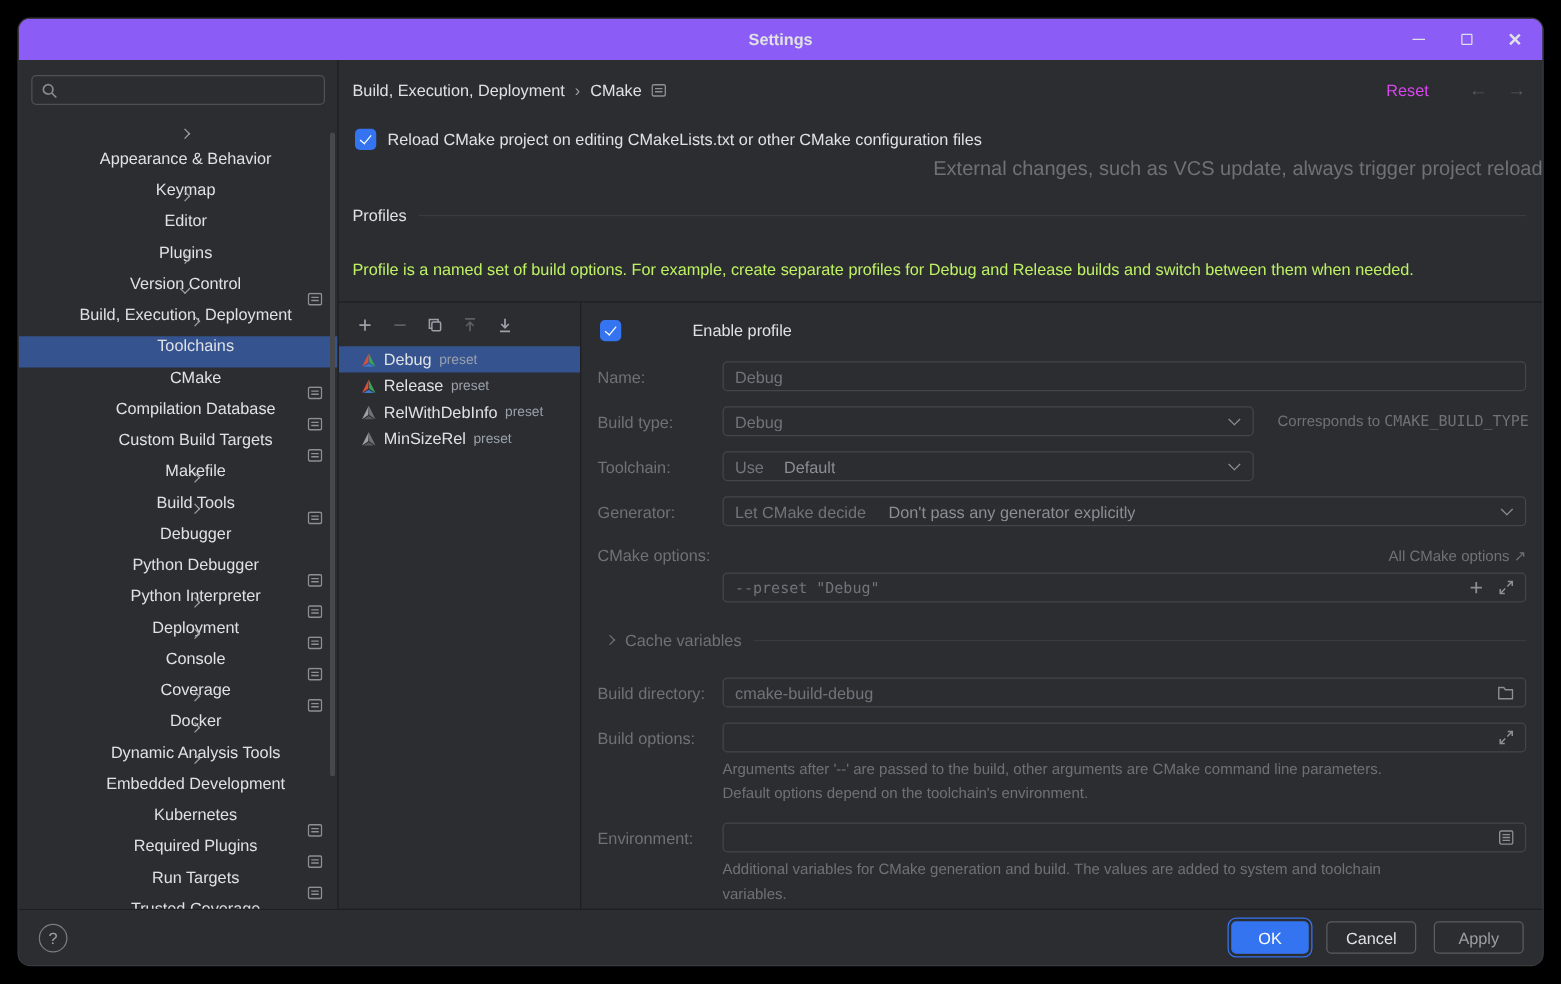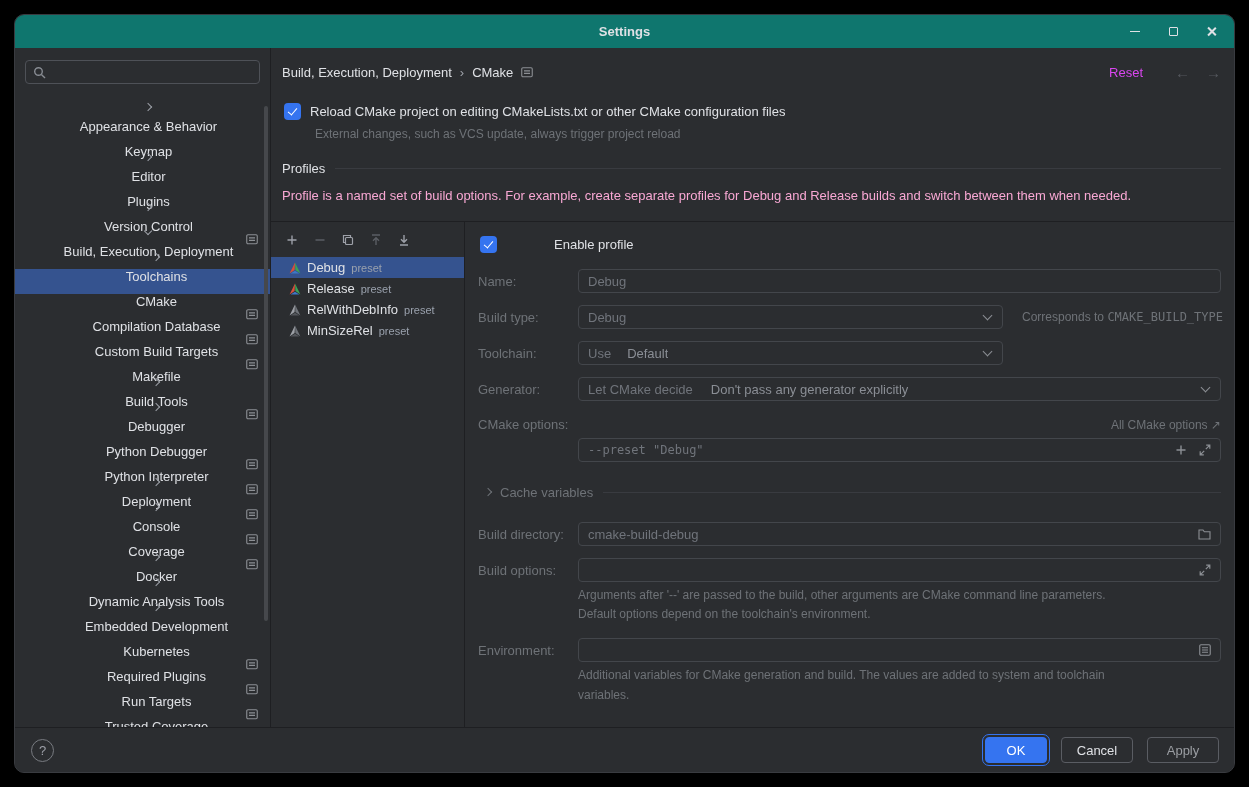--- a/index.html
+++ b/index.html
@@ -1,21 +1,21 @@
 <!DOCTYPE html>
 <html><head>
 <meta charset="utf-8">
 <style>
   *{box-sizing:border-box;margin:0;padding:0;}
   html,body{background:#000;}
   body{font-family:"Liberation Sans","DejaVu Sans",sans-serif;-webkit-font-smoothing:antialiased;}
   .desktop{position:relative;width:1249px;height:787px;background:#000;overflow:hidden;}
   .window{position:absolute;left:14px;top:14px;width:1221px;height:759px;background:#2b2d30;border:1px solid #393b40;border-radius:10px;overflow:hidden;display:flex;flex-direction:column;}
   
-  .titlebar{height:33px;flex:none;background:#0f766e;display:flex;align-items:center;justify-content:center;position:relative;}
+  .titlebar{height:33px;flex:none;background:#8b5cf6;display:flex;align-items:center;justify-content:center;position:relative;}
   .title{color:#dfe1e5;font-size:13px;font-weight:700;}
   .win-controls{position:absolute;right:16px;top:0;height:100%;display:flex;align-items:center;gap:24px;}
   .wc{display:flex;align-items:center;justify-content:center;width:14px;height:14px;cursor:pointer;}
   .i-min{display:block;width:10px;height:0;border-bottom:1.5px solid #dfe1e5;}
   .i-max{display:block;width:9px;height:9px;border:1.5px solid #dfe1e5;border-radius:1px;}
   .i-x{position:relative;width:11px;height:11px;display:block;}
   .i-x::before,.i-x::after{content:"";position:absolute;left:5px;top:0;width:1.5px;height:11px;background:#dfe1e5;}
   .i-x::before{transform:rotate(45deg);}
   .i-x::after{transform:rotate(-45deg);}
   
@@ -39,24 +39,24 @@
   .crumb{cursor:pointer;}
   .crumb-sep{margin:0 8px;color:#9da0a8;}
   .crumb-badge{margin-left:8px;color:#8c8f94;display:flex;align-items:center;}
   .spacer{flex:1;}
   .reset{color:#d946ef;margin-right:16px;cursor:pointer;}
   .nav-arrow{color:#56595f;font-size:15px;margin-left:16px;cursor:default;}
   .reload-row{display:flex;align-items:center;margin:22px 13px 0 13px;}
   .checkbox{width:17px;height:17px;border-radius:4px;background:#3574f0;position:relative;flex:none;cursor:pointer;}
   .checkbox::after{content:"";position:absolute;left:5.5px;top:2.5px;width:4px;height:8px;border-right:1.8px solid #fff;border-bottom:1.8px solid #fff;transform:rotate(40deg);}
   .reload-label{margin-left:9px;color:#dfe1e5;font-size:13px;text-align:right;}
-  .reload-hint{margin:7px 0 0 44px;color:#6e7277;font-size:12px;}
+  .reload-hint{margin:7px 0 0 58px;color:#6e7277;font-size:16px;text-align:right;}
   .section-header{display:flex;align-items:center;margin:20px 13px 0 11px;color:#dfe1e5;font-size:13px;}
   .hr{flex:1;border-top:1px solid #393b40;margin-left:10px;}
-  .profiles-desc{margin:12px 13px 0 11px;color:#f9a8d4;font-size:13px;}
+  .profiles-desc{margin:28px 13px 0 11px;color:#bef264;font-size:13px;}
   .profiles-split{flex:1;display:flex;margin-top:18px;border-top:1px solid #1e1f22;min-height:0;}
   .profiles-left{width:194px;flex:none;border-right:1px solid #1e1f22;display:flex;flex-direction:column;}
   .profiles-toolbar{display:flex;align-items:center;gap:12px;padding:10px 12px 9px 13px;color:#9da0a8;}
   .tb{display:flex;align-items:center;justify-content:center;width:16px;height:16px;cursor:pointer;}
   .tb.dim{color:#5b5e64;}
   .profile-item{height:21px;display:flex;align-items:center;padding-left:18px;font-size:13px;color:#dfe1e5;cursor:pointer;white-space:nowrap;}
   .profile-item.sel{background:#35538f;}
   .picon{display:flex;width:12px;margin-right:6px;flex:none;align-items:center;}
   .ptag{margin-left:6px;font-size:11px;color:#9aa1ad;}
   

